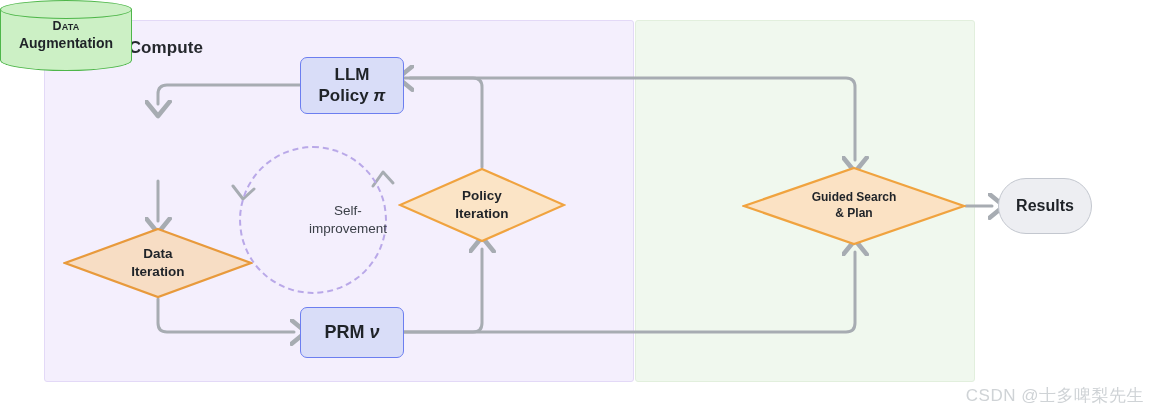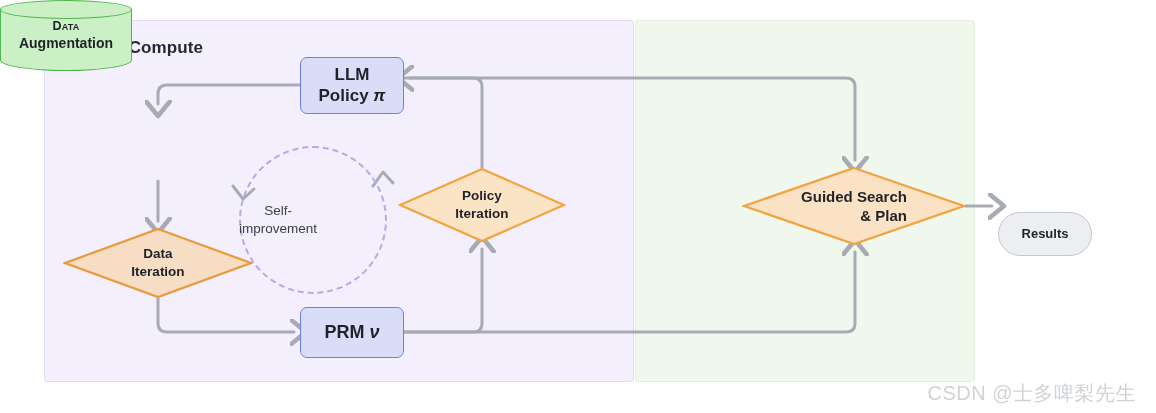--- a/index.html
+++ b/index.html
@@ -145,33 +145,32 @@
     justify-content: center;
     text-align: center;
     font-size: 13.5px;
     font-weight: bold;
     color: #1f2328;
     line-height: 1.3;
   }
   #node-value-iteration { left: 63px; top: 227px; width: 190px; height: 72px; }
   #node-policy-iteration { left: 398px; top: 167px; width: 168px; height: 76px; }
   #node-guided-search { left: 742px; top: 166px; width: 224px; height: 80px; }
-  #node-guided-search .dlabel { font-size: 15px; text-align: right; }
+  #node-guided-search .dlabel { font-size: 12px; }
 
   
   #node-results {
     left: 998px;
     top: 178px;
     width: 94px;
-    height: 44px;
+    height: 56px;
     background: #edeef2;
     border: 1.6px solid #c3c7cf;
     border-radius: 28px;
-    font-size: 13px;
-    margin-top: 34px;
+    font-size: 16px;
   }
 
   
   #node-self-improvement {
     position: absolute;
     left: 239px;
     top: 146px;
     width: 148px;
     height: 148px;
     box-sizing: border-box;
@@ -179,33 +178,33 @@
     border-radius: 50%;
   }
   #label-self-improvement {
     position: absolute;
     left: 239px;
     top: 146px;
     width: 148px;
     height: 148px;
     display: flex;
     align-items: center;
-    justify-content: flex-start;
+    justify-content: flex-end;
     text-align: center;
     font-size: 13.5px;
     color: #3a3f47;
     line-height: 1.35;
   }
 
   
   #watermark {
     position: absolute;
-    right: 20px;
+    right: 12px;
     bottom: 6px;
-    font-size: 20px;
+    font-size: 17px;
     color: #cfd3d6;
     white-space: nowrap;
     letter-spacing: .5px;
   }
 </style>
 </head>
 <body>
 
 <div id="stage">
 

